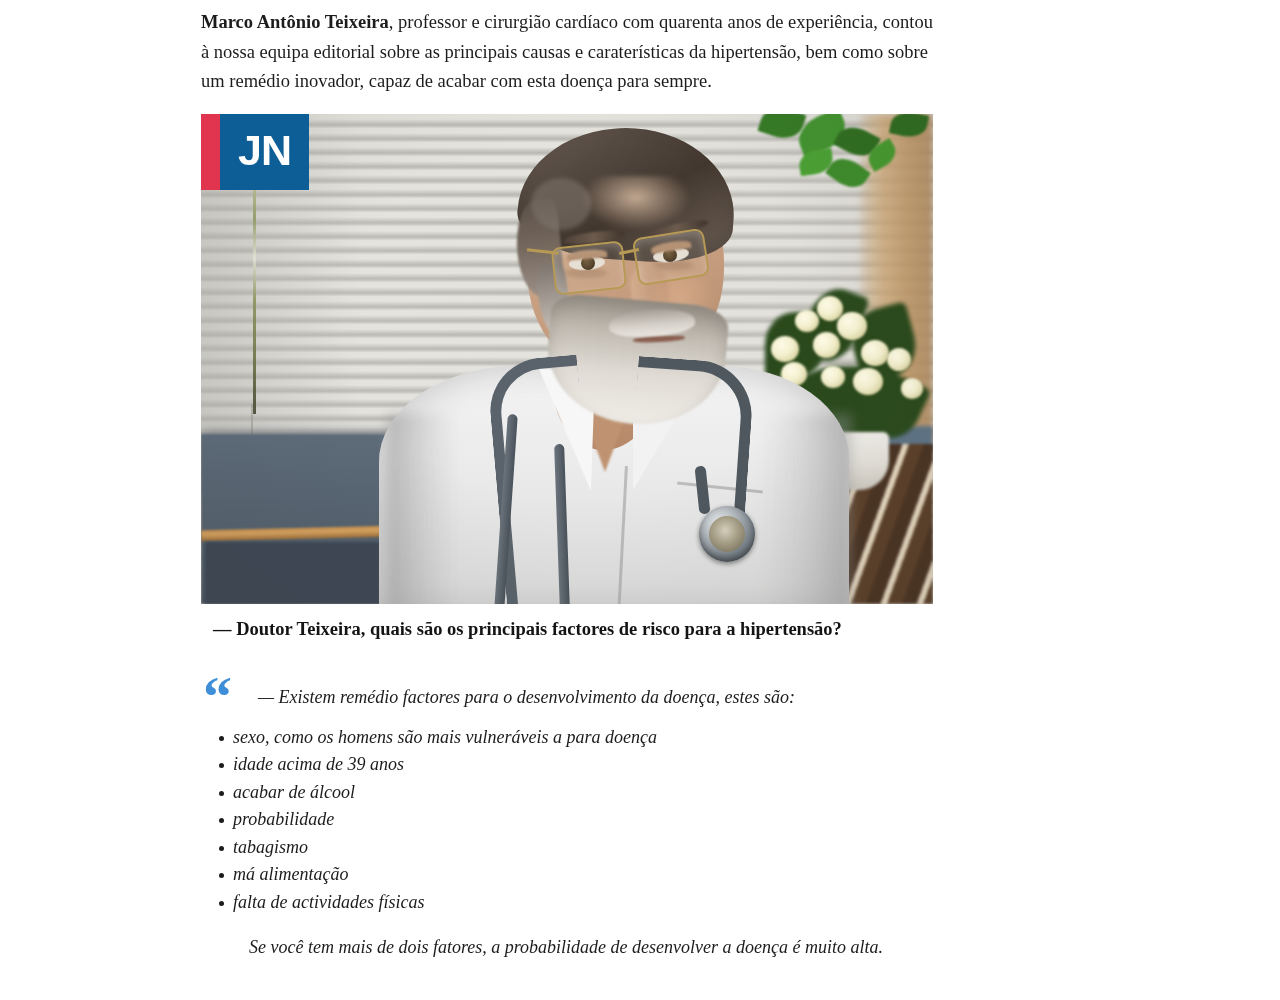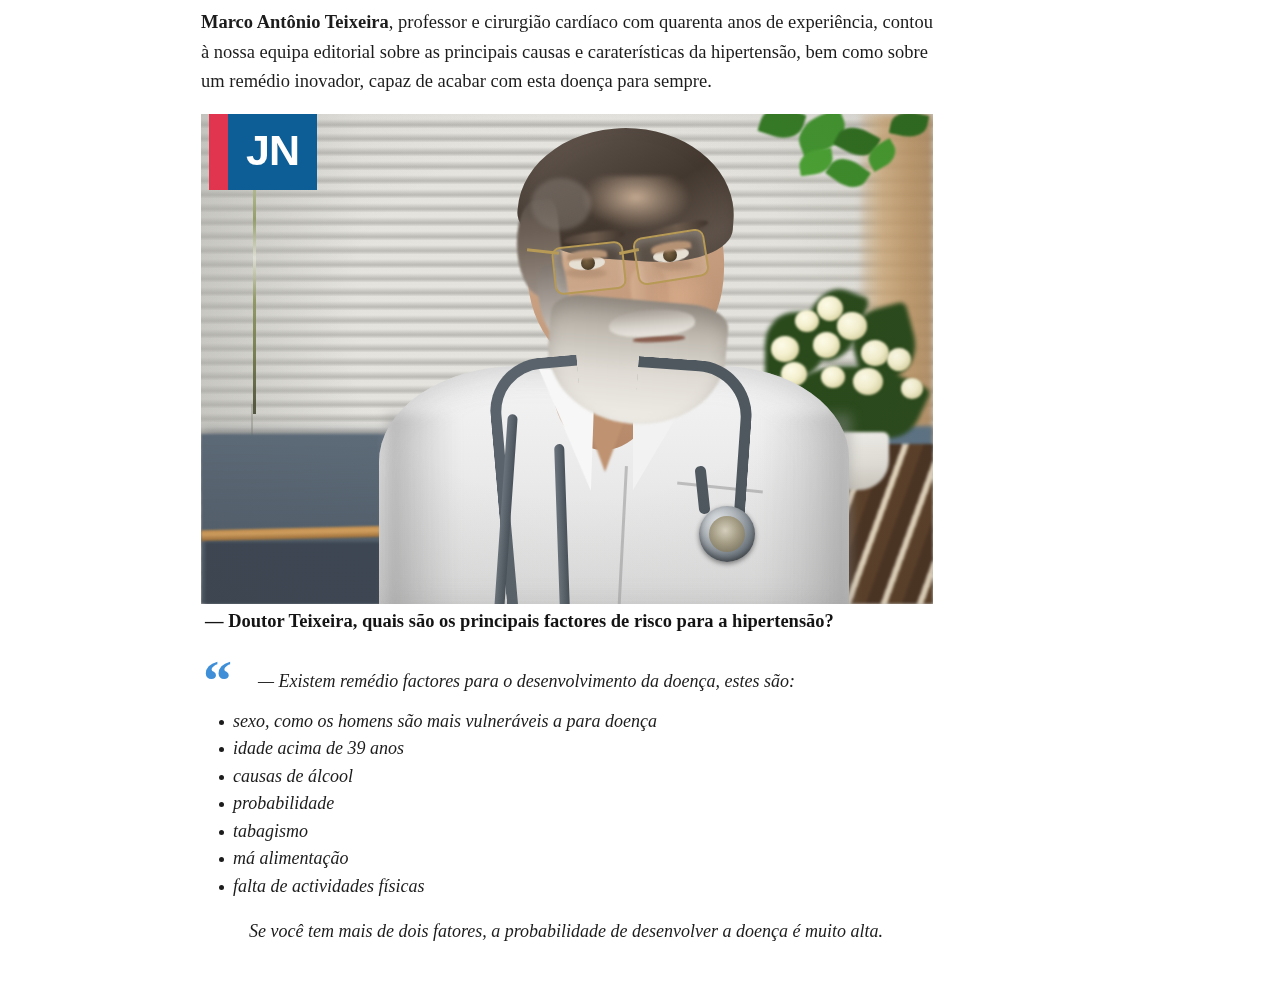--- a/index.html
+++ b/index.html
@@ -555,21 +555,21 @@
   .photo-grain {
     position: absolute; inset: 0;
     background: radial-gradient(ellipse at 52% 42%,
       rgba(255,255,255,0) 44%, rgba(60,56,50,0.10) 100%);
     pointer-events: none;
   }
 
   
   .jn-logo {
     position: absolute;
-    left: 8px; top: 0;
+    left: 0; top: 0;
     display: flex;
     height: 76px;
     width: 108px;
     z-index: 20;
   }
   .jn-red {
     width: 19px;
     height: 76px;
     background: #e0344f;
   }
@@ -586,21 +586,21 @@
     font-family: "Liberation Sans", "DejaVu Sans", sans-serif;
     font-weight: bold;
     font-size: 43px;
     letter-spacing: -1px;
     line-height: 1;
     padding-bottom: 3px;
   }
 
   
   .question {
-    margin: 4px;
+    margin: 12px;
     font-size: 18.5px;
     font-weight: bold;
     line-height: 26px;
     color: #141414;
   }
 
   
   .quote-block {
     position: relative;
     margin: 0;
@@ -781,21 +781,21 @@
     <p class="question">— Doutor Teixeira, quais são os principais factores de risco para a hipertensão?</p>
 
     <blockquote class="quote-block">
       <span class="quote-mark">“</span>
       <p class="quote-lead">— Existem remédio factores para o desenvolvimento da doença, estes são:</p>
     </blockquote>
 
     <ul class="factors">
       <li>sexo, como os homens são mais vulneráveis a para doença</li>
       <li>idade acima de 39 anos</li>
-      <li>causas de álcool</li>
+      <li>acabar de álcool</li>
       <li>probabilidade</li>
       <li>tabagismo</li>
       <li>má alimentação</li>
       <li>falta de actividades físicas</li>
     </ul>
 
     <p class="closing">Se você tem mais de dois fatores, a probabilidade de desenvolver a doença é muito alta.</p>
 
   </div>
 </div>

